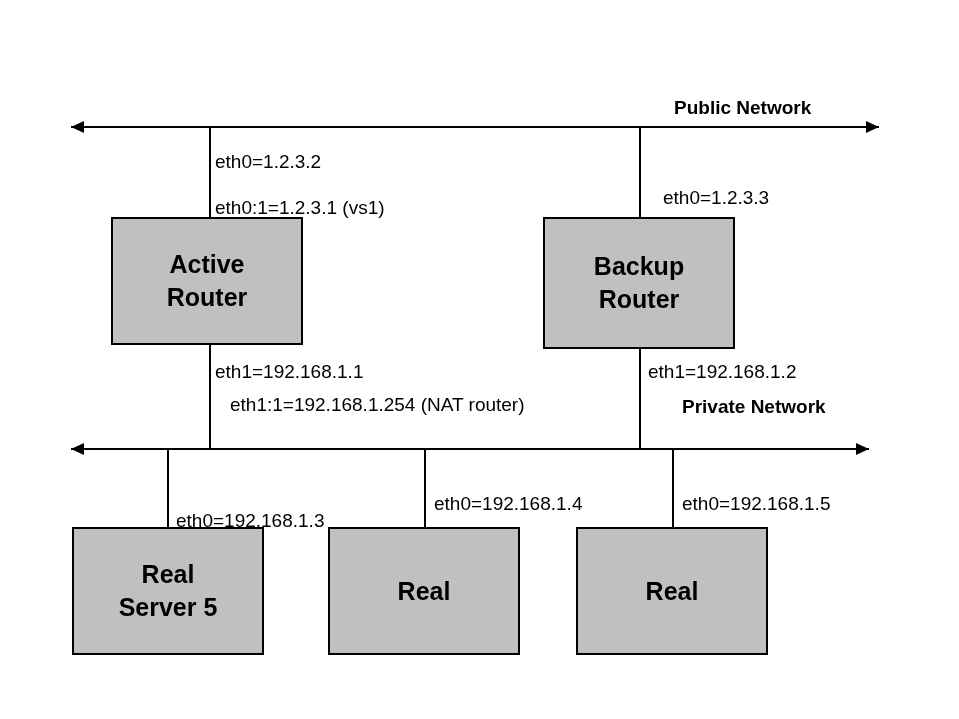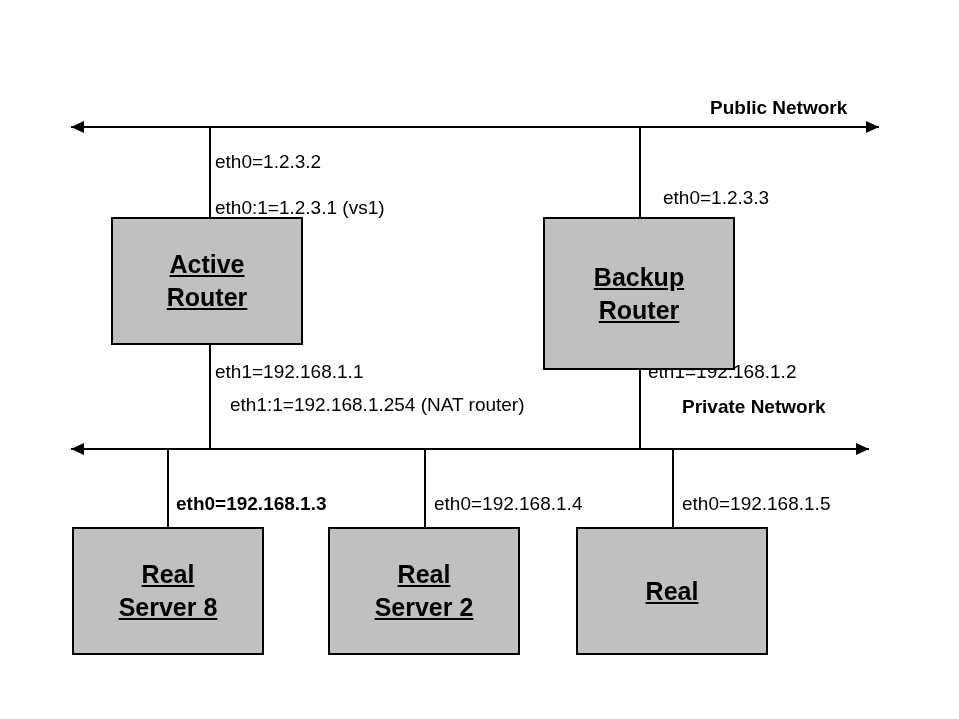--- a/index.html
+++ b/index.html
@@ -36,21 +36,20 @@
     justify-content: center;
     font-weight: bold;
     font-size: 25px;
     line-height: 33px;
     color: #000000;
     text-align: center;
   }
   .node-box .line {
     display: block;
     white-space: nowrap;
-    text-decoration: underline;
   }
   .net-title {
     position: absolute;
     font-weight: bold;
     font-size: 19px;
     line-height: 19px;
     color: #000000;
     white-space: nowrap;
   }
   .iface-label {
@@ -87,59 +86,58 @@
 
     <line x1="640" y1="127" x2="640" y2="218" stroke="#000000" stroke-width="2"></line>
 
     <line x1="640" y1="344" x2="640" y2="450" stroke="#000000" stroke-width="2"></line>
 
     <line x1="168" y1="449" x2="168" y2="528" stroke="#000000" stroke-width="2"></line>
     <line x1="425" y1="449" x2="425" y2="528" stroke="#000000" stroke-width="2"></line>
     <line x1="673" y1="449" x2="673" y2="528" stroke="#000000" stroke-width="2"></line>
   </svg>
 
-  <div class="net-title" style="left:674px; top:98px;margin-left:36px;">Public Network</div>
+  <div class="net-title" style="left:674px; top:98px;">Public Network</div>
 
   <div class="net-title" style="left:682px; top:397px;">Private Network</div>
 
   <div class="iface-label" style="left:215px; top:149px;">eth0=1.2.3.2</div>
 
   <div class="iface-label" style="left:215px; top:185px;margin-top:10px;">eth0:1=1.2.3.1 (vs1)</div>
 
   <div class="iface-label" style="left:663px; top:185px;">eth0=1.2.3.3</div>
 
   <div class="iface-label" style="left:215px; top:359px;text-align:center;">eth1=192.168.1.1</div>
 
   <div class="iface-label" style="left:215px; top:392px;margin-left:15px;">eth1:1=192.168.1.254 (NAT router)</div>
 
   <div class="iface-label" style="left:648px; top:359px;">eth1=192.168.1.2</div>
 
-  <div class="iface-label" style="left:176px; top:491px;font-weight:bold;">eth0=192.168.1.3</div>
+  <div class="iface-label" style="left:176px; top:508px;">eth0=192.168.1.3</div>
 
   <div class="iface-label" style="left:434px; top:491px;">eth0=192.168.1.4</div>
 
   <div class="iface-label" style="left:682px; top:491px;">eth0=192.168.1.5</div>
 
   <div class="node-box" style="left:111px; top:217px; width:192px; height:128px;">
     <span class="line">Active</span>
     <span class="line">Router</span>
   </div>
 
-  <div class="node-box" style="left:543px; top:217px; width:192px; height:153px;">
+  <div class="node-box" style="left:543px; top:217px; width:192px; height:132px;">
     <span class="line">Backup</span>
     <span class="line">Router</span>
   </div>
 
   <div class="node-box" style="left:72px; top:527px; width:192px; height:128px;">
     <span class="line">Real</span>
-    <span class="line">Server 8</span>
+    <span class="line">Server 5</span>
   </div>
 
   <div class="node-box" style="left:328px; top:527px; width:192px; height:128px;">
     <span class="line">Real</span>
-    <span class="line">Server 2</span>
   </div>
 
   <div class="node-box" style="left:576px; top:527px; width:192px; height:128px;">
     <span class="line">Real</span>
   </div>
 
 </div>
 
 </body></html>

